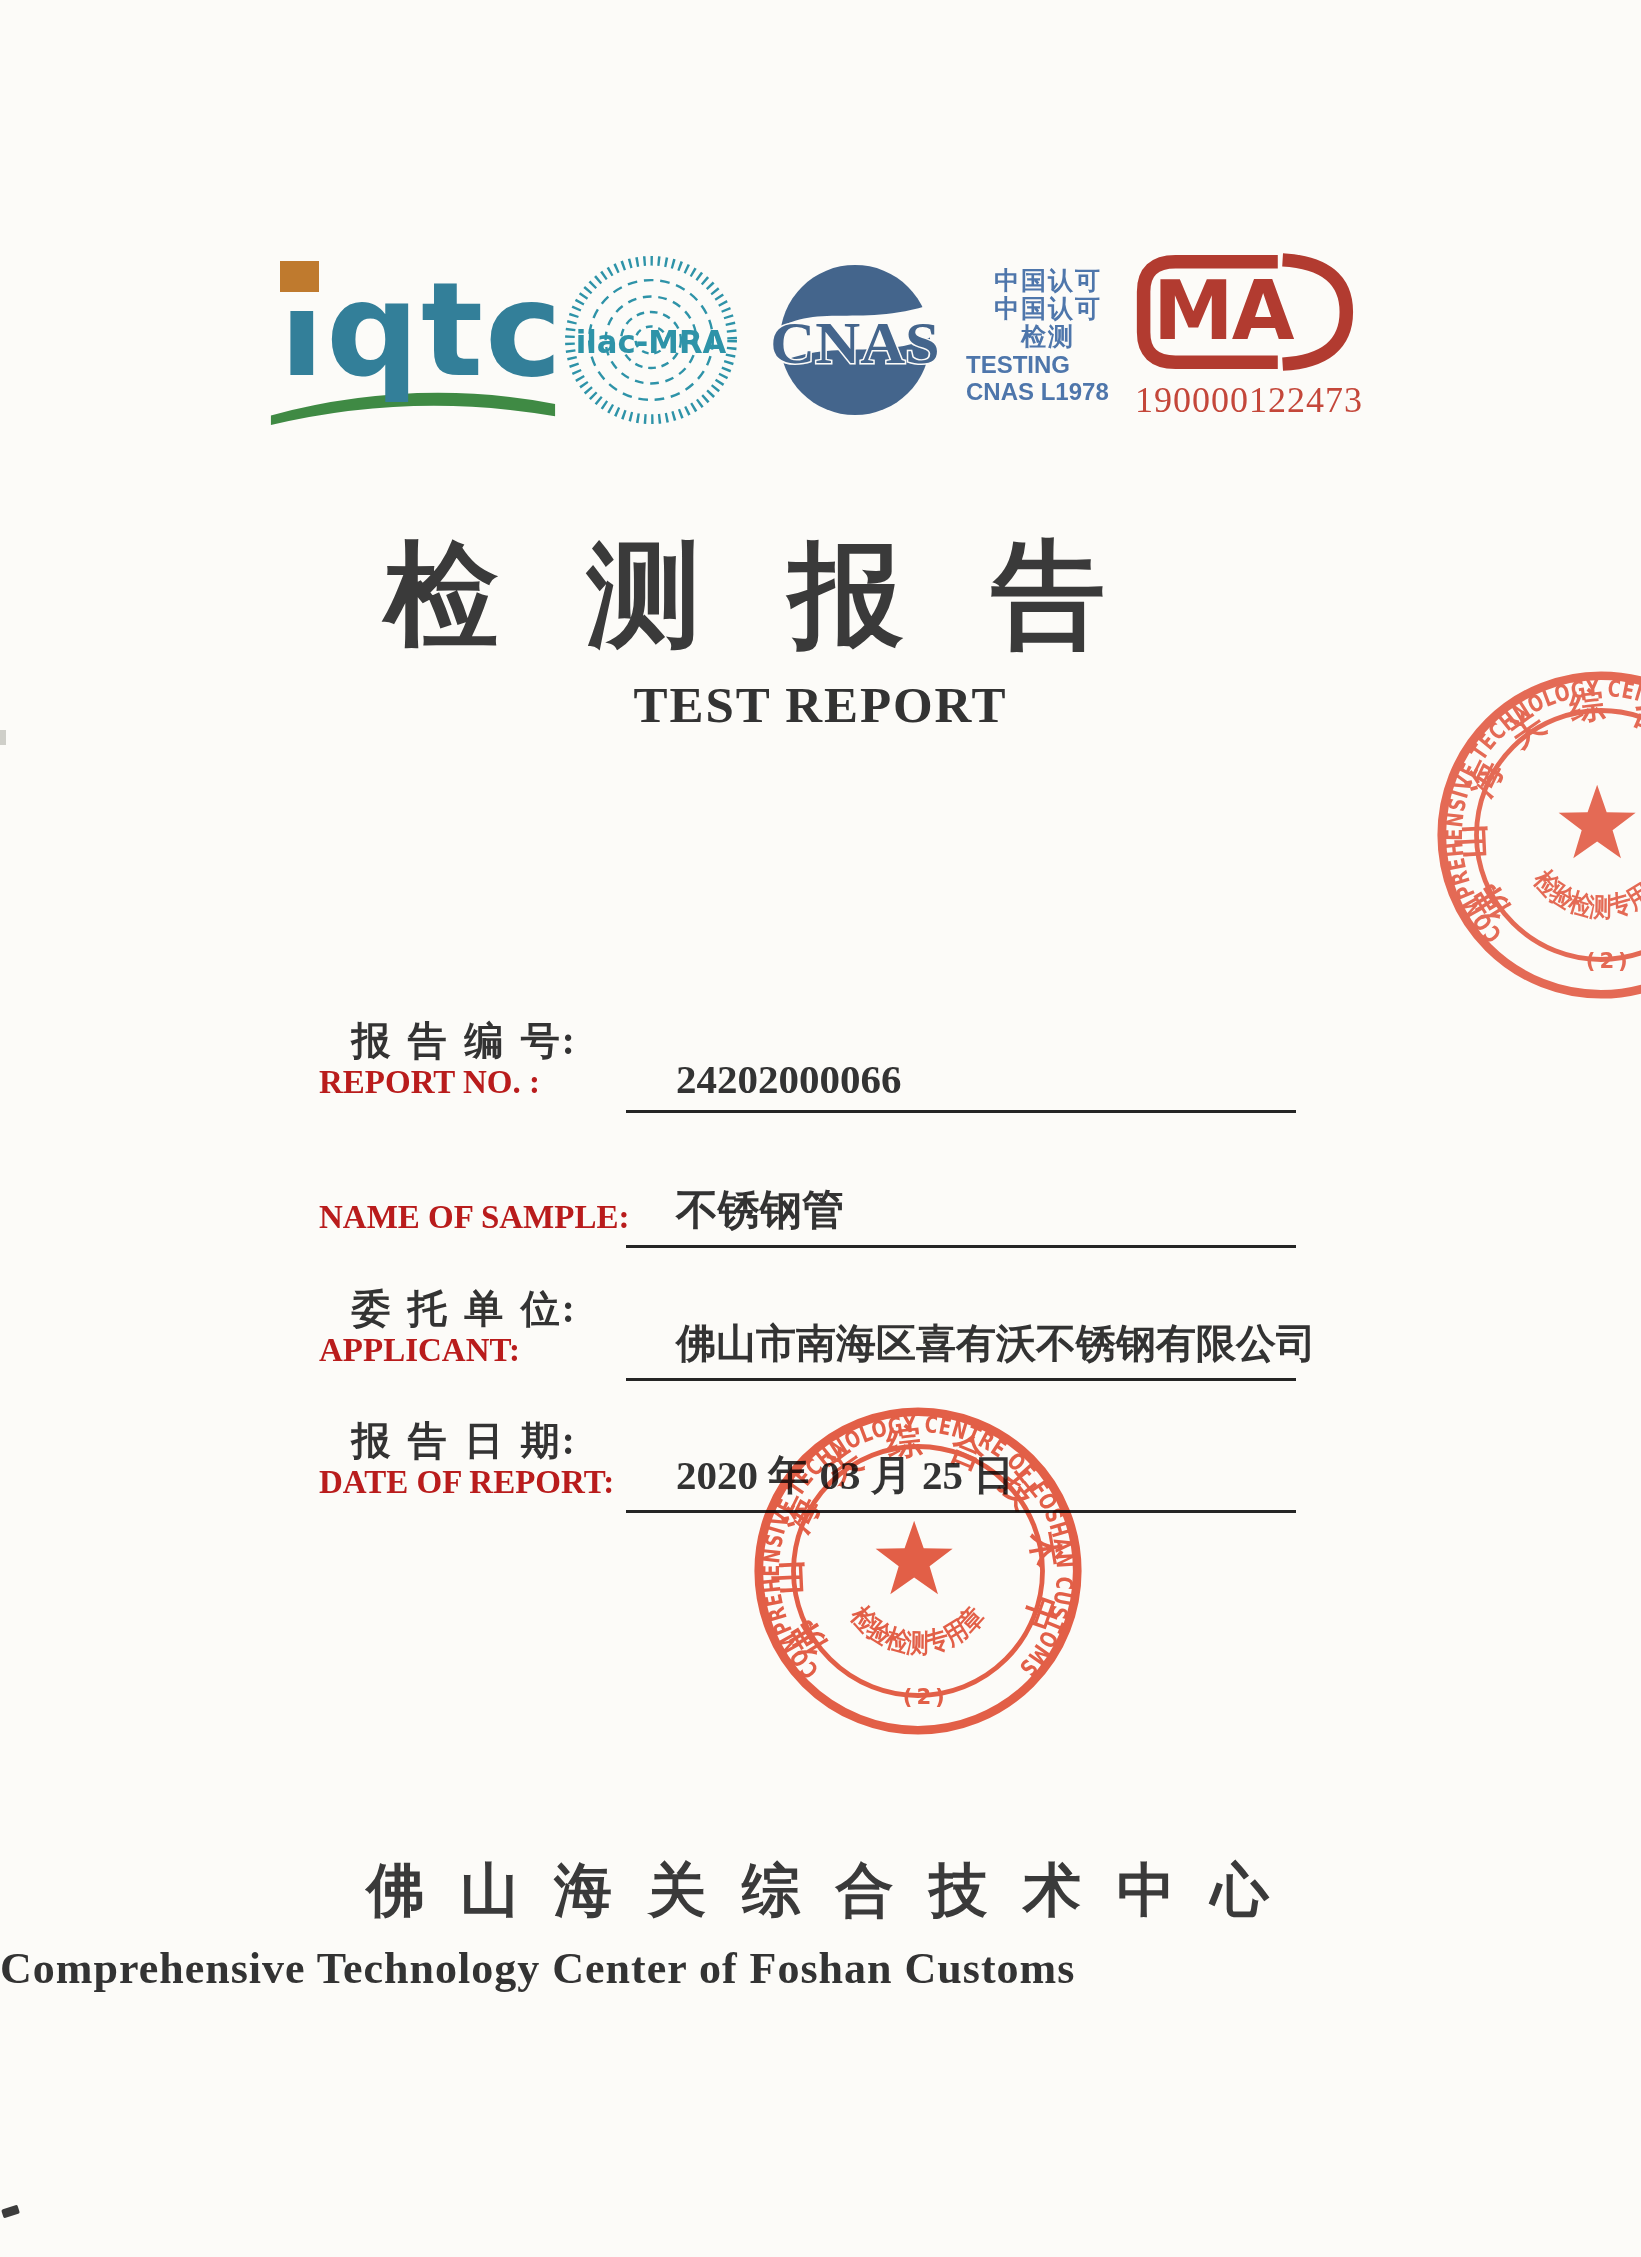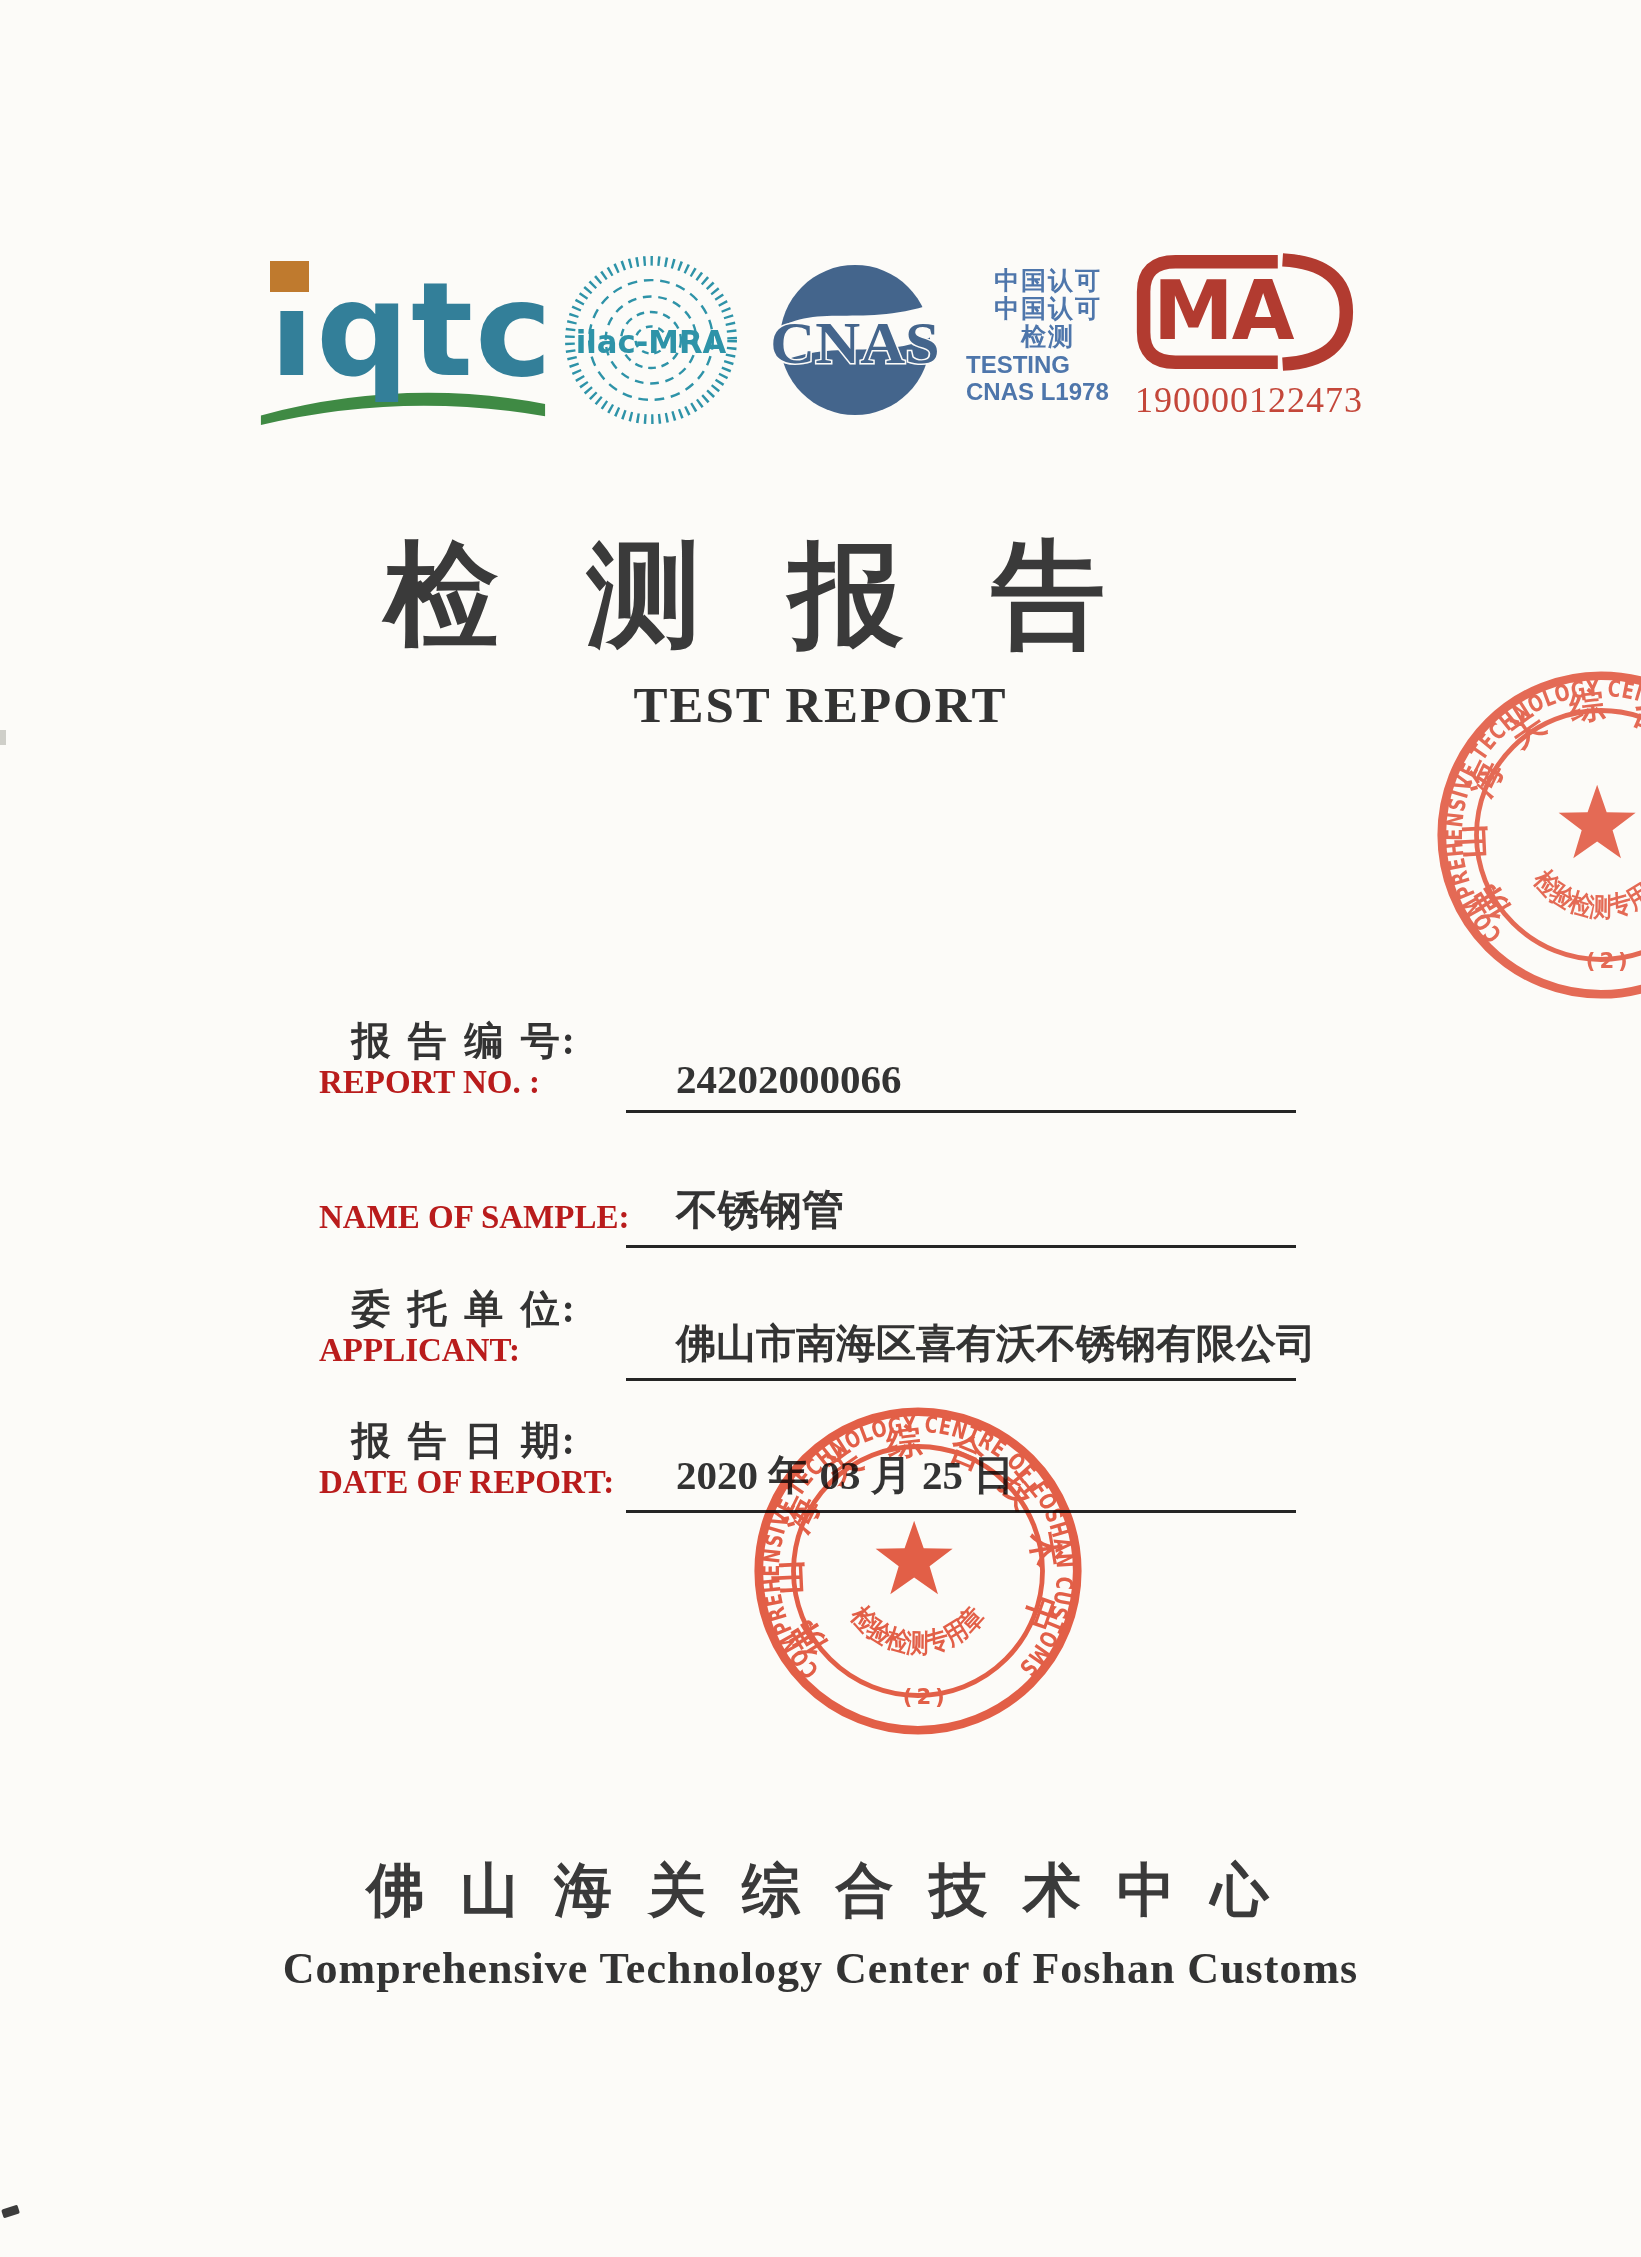--- a/index.html
+++ b/index.html
@@ -6,21 +6,21 @@
   body{
     width:1641px;height:2257px;
     background:#e9e9e7;
     font-family:"Liberation Serif","DejaVu Serif",serif;
   }
   .page{
     position:relative;width:1641px;height:2257px;overflow:hidden;
     background:#fcfbf8;color:#2e2e2e;
   }
   
-  .logo-iqtc{position:absolute;left:258px;top:259px;width:290px;height:169px;}
+  .logo-iqtc{position:absolute;left:268px;top:259px;width:290px;height:169px;}
   .iqtc-letters{
     position:absolute;left:11.6px;top:5.8px;z-index:2;
     font-family:"DejaVu Sans","Liberation Sans",sans-serif;
     font-weight:bold;font-size:130px;line-height:1;color:#337f99;
     letter-spacing:1.9px;
   }
   .iqtc-dot-hider{position:absolute;left:9.7px;top:9.7px;width:41px;height:42px;background:#fcfbf8;z-index:3;}
   .iqtc-orange{position:absolute;left:11.6px;top:1.9px;width:39px;height:31px;background:#bf7a2e;z-index:4;}
   .iqtc-arc{position:absolute;left:0;top:118px;z-index:1;}
   .logo-ilac{position:absolute;left:563px;top:255px;width:176px;height:170px;}
@@ -75,21 +75,21 @@
   .seal-main{left:752px;top:1405px;opacity:.95;}
   .seal-corner{left:1435px;top:669px;opacity:.88;}
   .seal text{font-family:"DejaVu Sans","Liberation Sans",sans-serif;font-weight:bold;fill:#e4573f;}
   
   .org-cn{
     position:absolute;left:0;top:1852px;width:1641px;text-align:center;
     font-size:58px;font-weight:bold;color:#3a3a3a;
     letter-spacing:5.8px;word-spacing:9.7px;white-space:nowrap;
   }
   .org-en{
-    position:absolute;left:0;top:1943px;width:1641px;text-align:center;
+    position:absolute;left:0;top:1943px;width:1641px;text-align:left;
     font-size:44px;font-weight:bold;color:#333;letter-spacing:1px;
   }
   
   .speck-bl{position:absolute;left:1.9px;top:2207px;width:17.4px;height:8.7px;background:#3c3c3c;transform:rotate(-18deg);border-radius:1.9px;}
   .speck-le{position:absolute;left:0px;top:730px;width:5.8px;height:15.4px;background:#cfcfc9;}
 </style>
 </head>
 <body>
 
 <div class="page">

